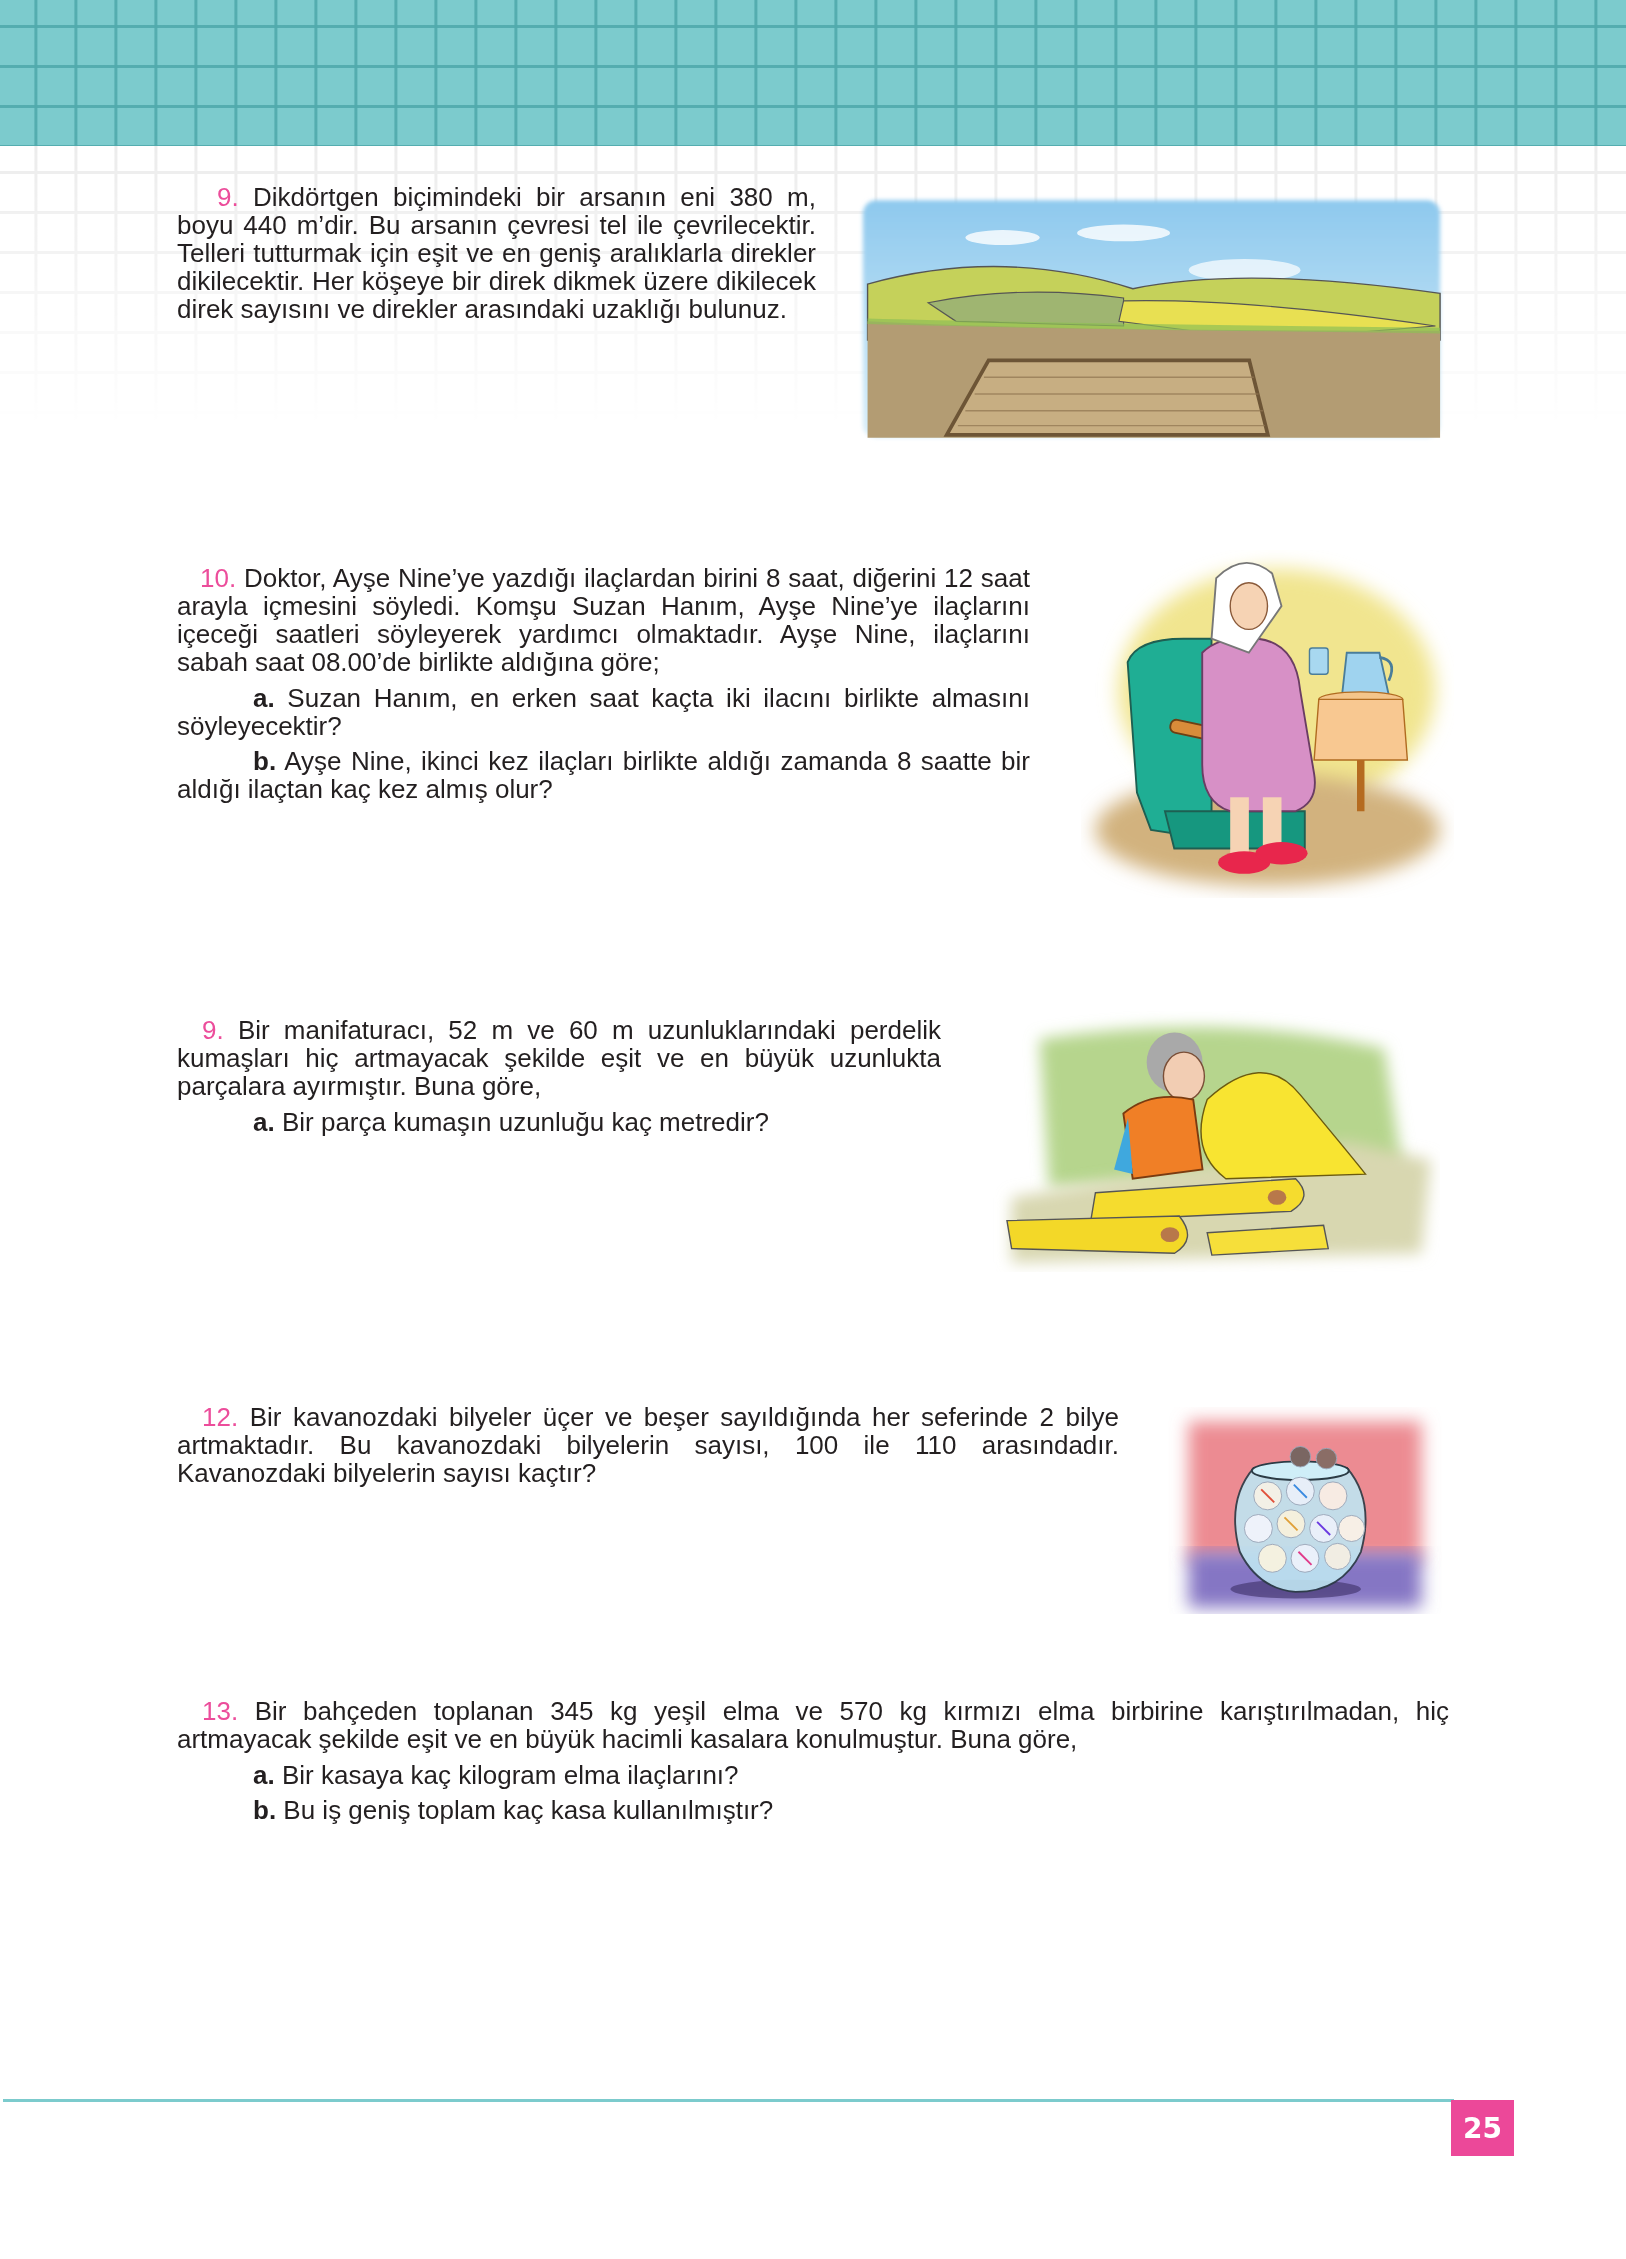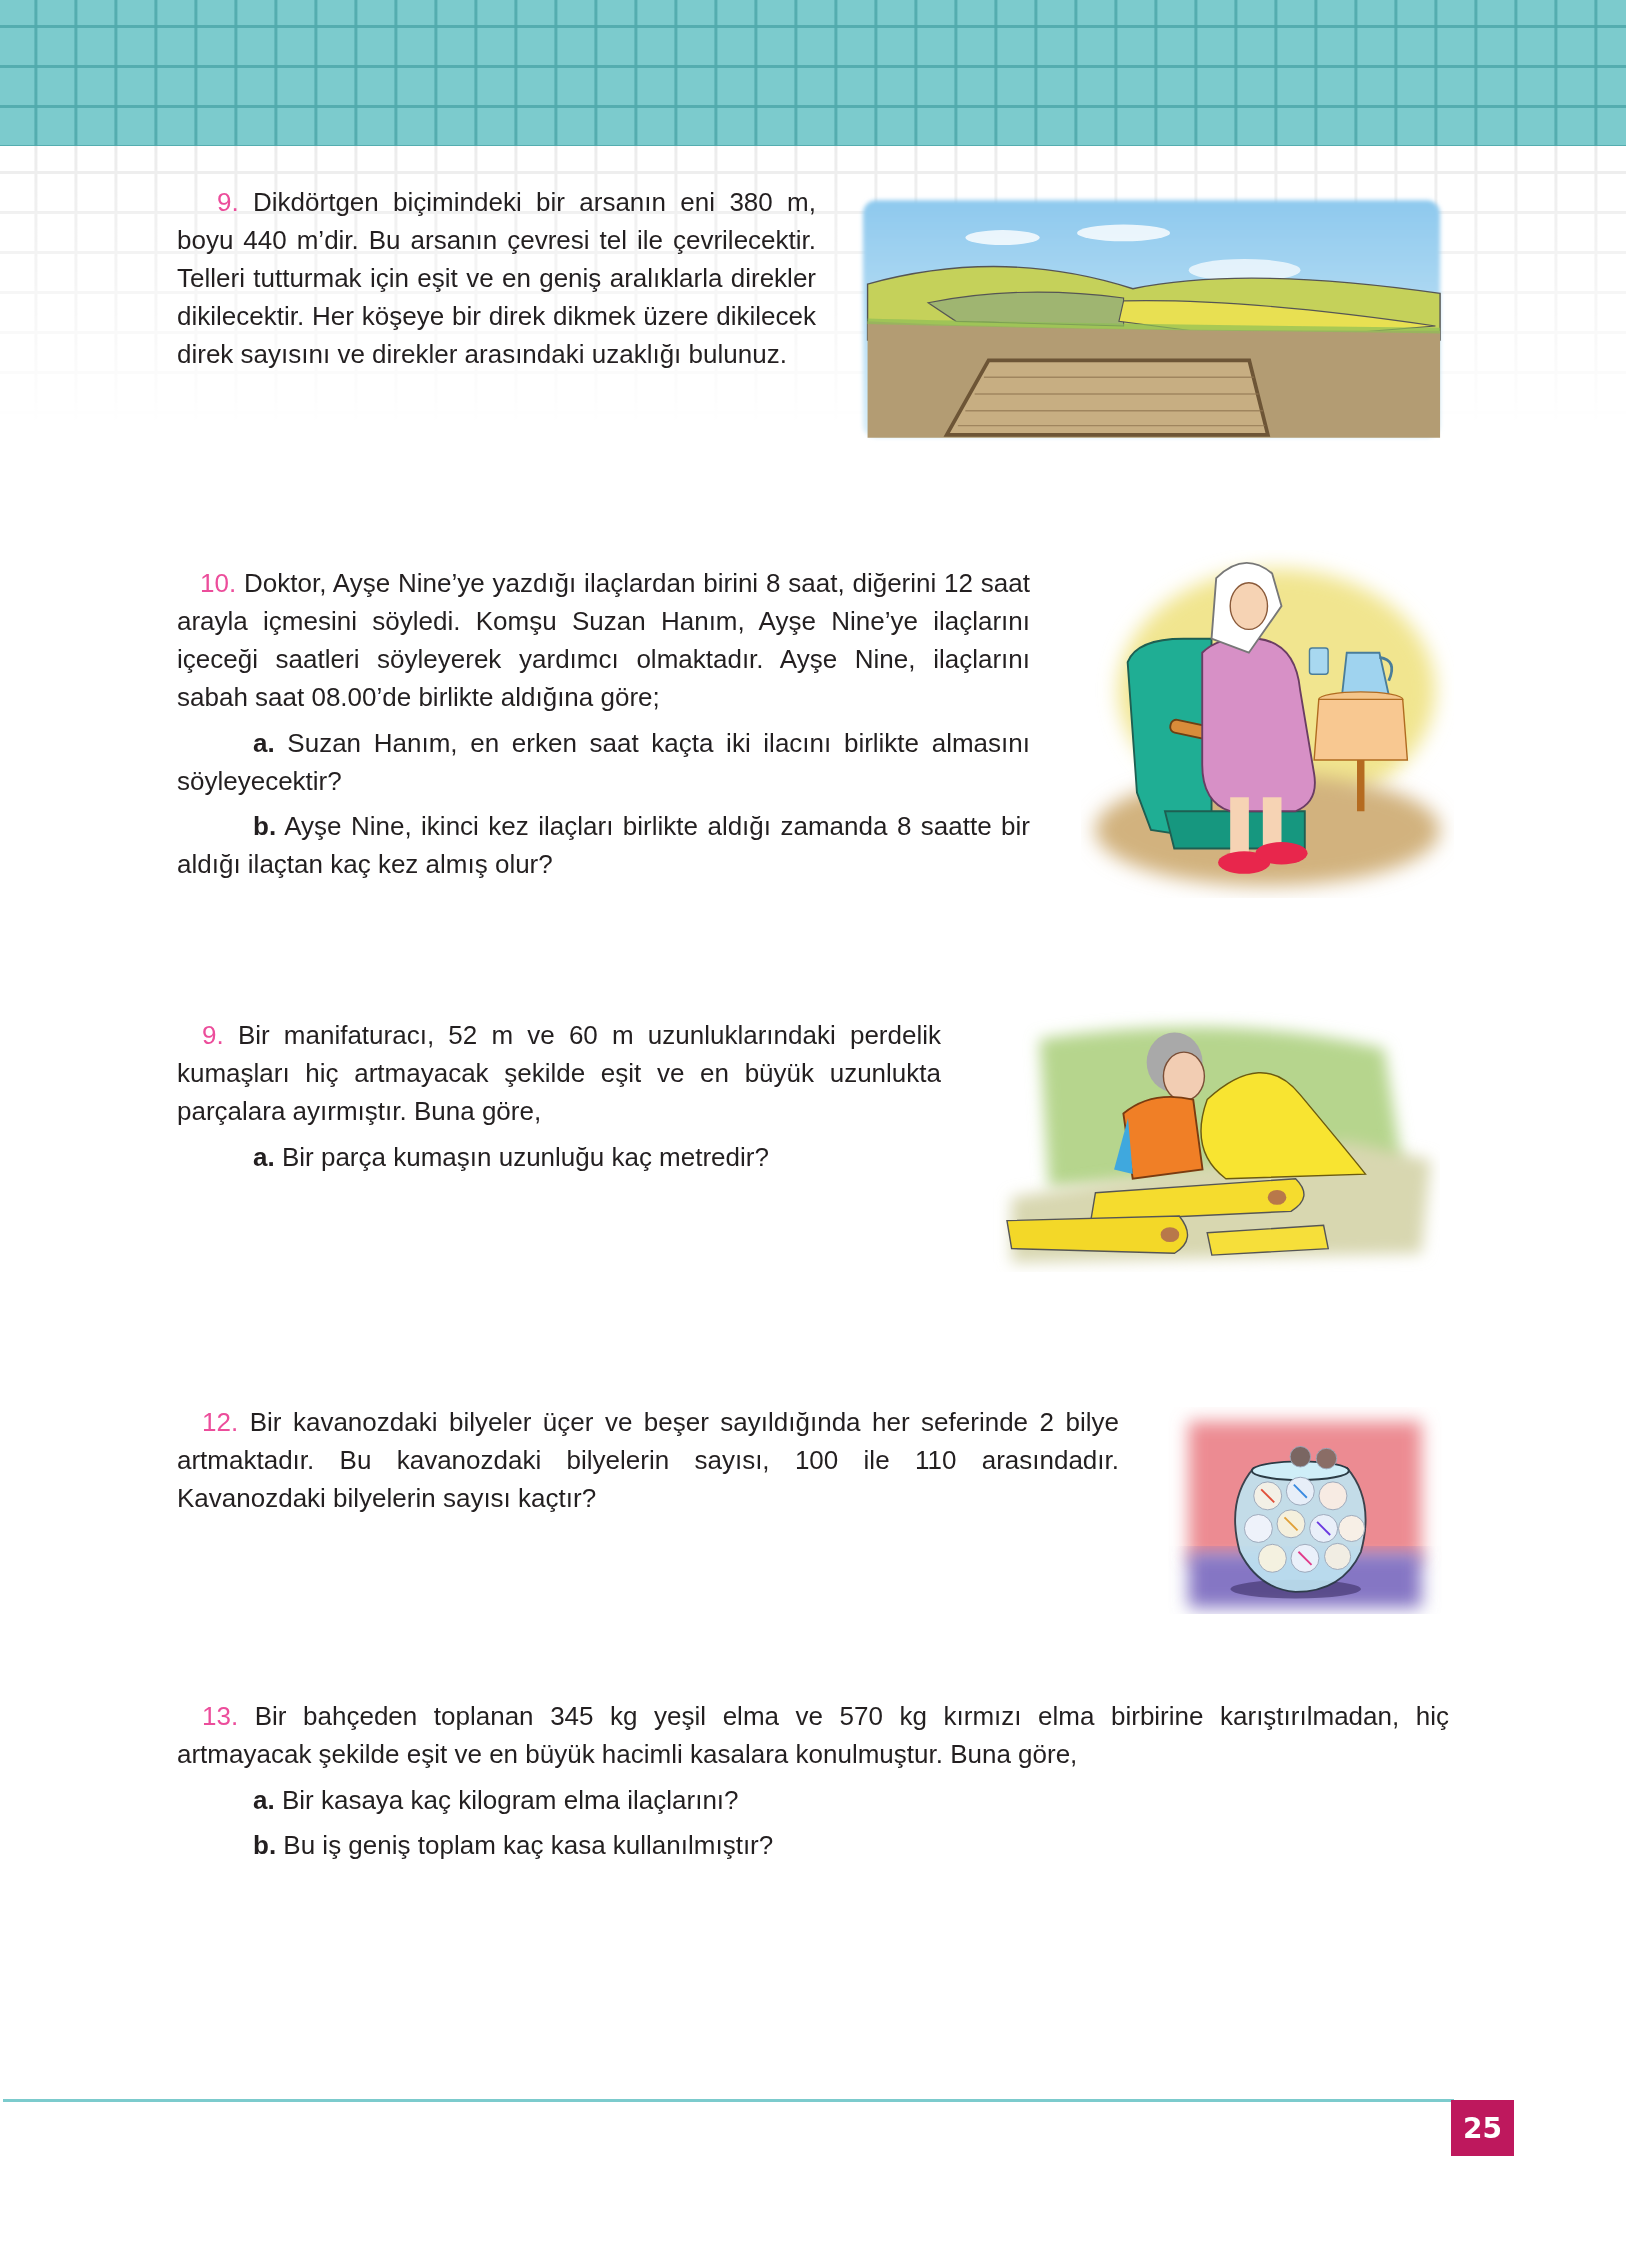--- a/index.html
+++ b/index.html
@@ -10,28 +10,28 @@
       linear-gradient(to right, rgba(80,170,172,0.9) 0 2.8px, transparent 2.8px),
       linear-gradient(to bottom, rgba(80,170,172,0.9) 0 2.8px, transparent 2.8px);
     background-size:40px 40px;background-position:-5.6px -15px;}
   .grid-fade{position:absolute;left:0;top:146px;width:1627px;height:280px;
     background-image:
       linear-gradient(to right, #ececec 0 2.8px, transparent 2.8px),
       linear-gradient(to bottom, #ececec 0 2.8px, transparent 2.8px);
     background-size:40px 40px;background-position:-5.6px -15px;
     -webkit-mask-image:linear-gradient(to bottom, rgba(0,0,0,1) 0%, rgba(0,0,0,0.6) 40%, rgba(0,0,0,0) 100%);
     mask-image:linear-gradient(to bottom, rgba(0,0,0,1) 0%, rgba(0,0,0,0.6) 40%, rgba(0,0,0,0) 100%);}
-  .q{position:absolute;font-size:26px;line-height:38px;text-align:justify;}
+  .q{position:absolute;font-size:26px;line-height:28px;text-align:justify;}
   .q p{margin:0;}
   .num{color:#ec4d9b;}
   .sub{margin-top:7.5px !important;text-indent:76px;}
   .sub b{font-weight:bold;}
   .illus{position:absolute;}
   .footer-line{position:absolute;left:2.8px;top:2099px;width:1451px;height:2.8px;background:#7ccbcd;}
-  .page-box{position:absolute;left:1451px;top:2100px;width:63px;height:56px;background:#be185d;
+  .page-box{position:absolute;left:1451px;top:2100px;width:63px;height:56px;background:#ec4899;
     color:#fff;font-family:"DejaVu Sans","Liberation Sans",sans-serif;font-weight:bold;font-size:28px;
     display:flex;align-items:center;justify-content:center;}
 </style>
 </head>
 <body>
 
 <div class="header-band"></div>
 <div class="grid-fade"></div>
 
 <div class="q" style="left:177px;top:183px;width:639px;">

